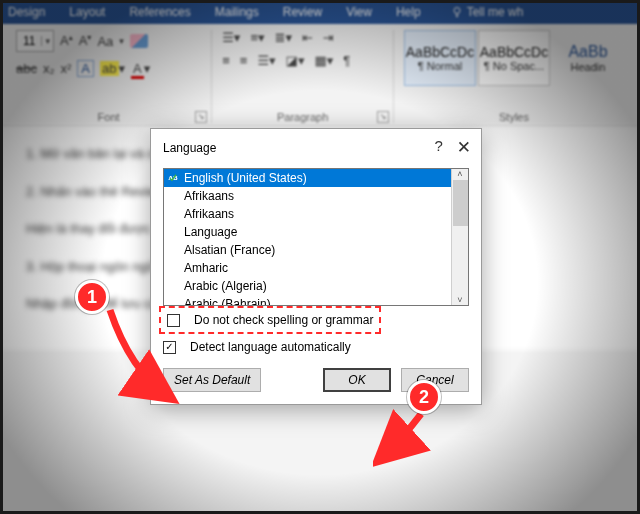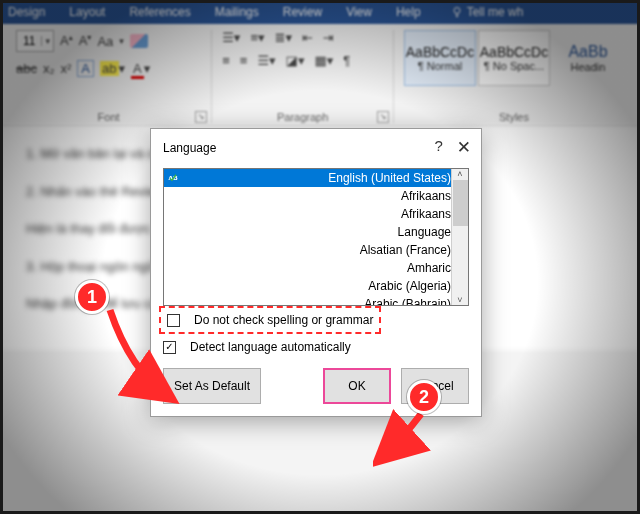--- a/index.html
+++ b/index.html
@@ -118,21 +118,20 @@
   .listbox {
     border: 1px solid #767676; height: 138px;
     position: relative; background: #fff;
     display: flex;
   }
   .listitems { flex: 1; overflow: hidden; }
   .listitems div {
     padding: 2px 0 2px 20px;
     position: relative;
     white-space: nowrap;
-    text-align: right;
   }
   .listitems div.selected {
     background: #0078d7; color: #fff;
   }
   .listitems .chk {
     position: absolute; left: 4px; top: 3px;
     width: 12px; height: 11px;
   }
   .scrollbar {
     width: 17px; background: #f0f0f0; border-left: 1px solid #cfcfcf;
@@ -154,25 +153,26 @@
     padding: 3px 6px;
     margin-left: -4px;
     display: inline-flex;
   }
   .btn-row {
     display: flex; gap: 10px; margin-top: 14px;
     align-items: center;
   }
   .btn {
     background: #e1e1e1; border: 1px solid #adadad;
-    min-width: 68px; height: 36px;
+    min-width: 68px; height: 24px;
     display: flex; align-items: center; justify-content: center;
     padding: 0 10px;
-  }
-  .btn.primary { border: 2px solid #ec4899; background: #e1e1e1; }
+    font-style: italic;
+  }
+  .btn.primary { border: 2px solid #404040; background: #e1e1e1; }
   
   .badge {
     position: absolute;
     width: 34px; height: 34px; border-radius: 50%;
     background: #ff2a2a; border: 3px solid #fff;
     color: #fff; font-weight: 700; font-size: 18px;
     display: flex; align-items: center; justify-content: center;
     box-shadow: 0 0 0 1px rgba(0,0,0,.25);
     z-index: 50;
   }

